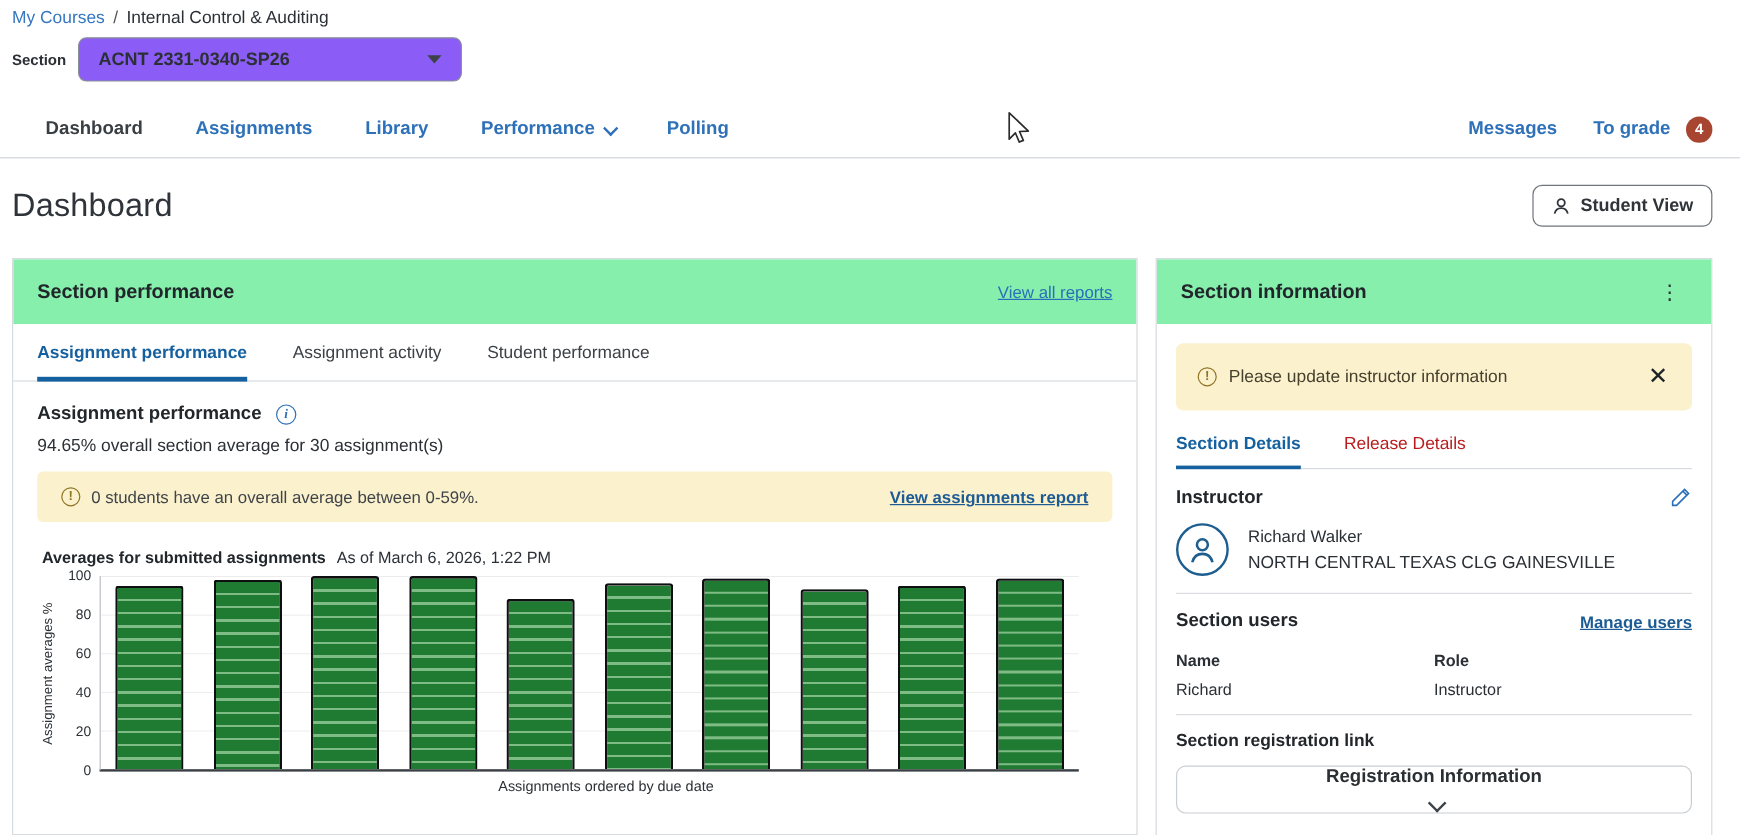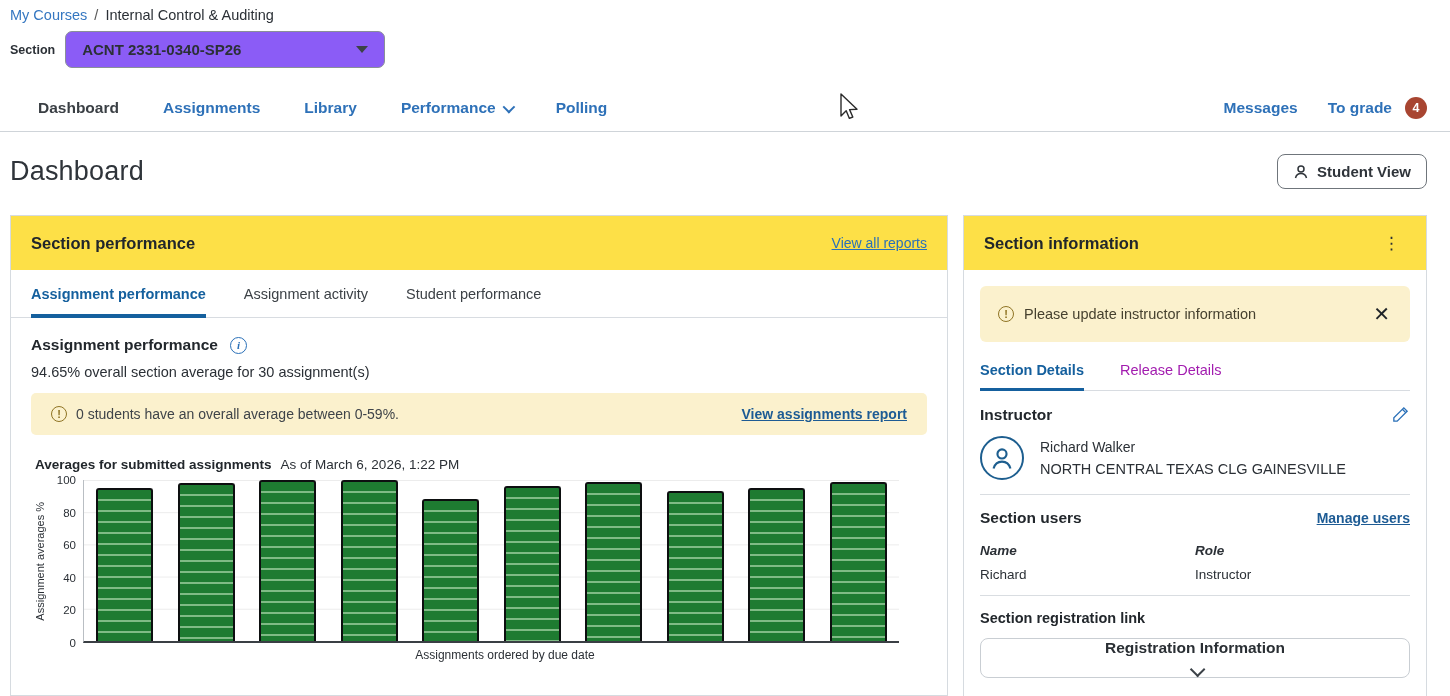--- a/index.html
+++ b/index.html
@@ -28,21 +28,21 @@
 
   
   .title-row { display:flex; justify-content:space-between; align-items:center; padding:22px 23px 0 10px; }
   .page-title { font-size:27px; font-weight:normal; color:#2f343a; letter-spacing:.2px; }
   .btn-student { display:flex; align-items:center; gap:8px; border:1px solid #6f757b; border-radius:8px; background:#fff; padding:8px 15px; font-size:15px; font-weight:bold; color:#2f343a; cursor:pointer; font-family:inherit; }
 
   
   .panel { position:absolute; top:215px; border:1px solid #d6dbe0; background:#fff; overflow:hidden; }
   .panel-left { left:10px; width:938px; height:481px; }
   .panel-right { left:963px; width:464px; height:590px; }
-  .panel-head { height:54px; background:#fde047; display:flex; align-items:center; justify-content:space-between; padding:0 20px; }
+  .panel-head { height:54px; background:#86efac; display:flex; align-items:center; justify-content:space-between; padding:0 20px; }
   .panel-head h2 { font-size:16.5px; font-weight:bold; color:#21262b; }
   .link { color:#2a70b8; font-size:14px; text-decoration:underline; cursor:pointer; }
   .link-dark { color:#1d5b94; font-size:14px; text-decoration:underline; cursor:pointer;font-weight:bold; }
   .kebab { font-size:17px; color:#2b3036; letter-spacing:0; cursor:pointer; line-height:1; padding:4px 6px; }
 
   
   .tabs { display:flex; gap:38px; padding:16px 20px 0 20px; border-bottom:1px solid #d8dce1; }
   .tab { font-size:14.5px; color:#3c4146; padding-bottom:12px; cursor:pointer; border-bottom:4px solid transparent; margin-bottom:-1px; }
   .tab.active { color:#15609e; font-weight:bold; border-bottom-color:#15609e; }
 
@@ -71,35 +71,35 @@
           display:flex; align-items:flex-end; justify-content:space-around; }
   .bar { width:57px; background:repeating-linear-gradient(to bottom, #1e7b31 0 9px, #7fbb85 9px 11px); border:2px solid #0d0f10; border-bottom:none; border-radius:3px 3px 0 0; }
   .x-axis-label { text-align:center; font-size:12px; color:#2b3036; margin:5px 0 0 52px; }
 
   
   .rp-body { padding:16px 16px 0 16px; }
   .alert { background:#fbf1cd; border-radius:6px; padding:16px 14px 16px 18px; display:flex; align-items:center; justify-content:space-between; }
   .alert-left { display:flex; align-items:center; gap:10px; font-size:14.5px; color:#46412f; }
   .close-x { font-size:20px; color:#1d2226; cursor:pointer; line-height:1; padding:2px 6px; }
   .rp-tabs { display:flex; gap:36px; margin-top:20px; border-bottom:1px solid #d8dce1; }
-  .rp-tab { font-size:14.5px; color:#a21caf; padding-bottom:10px; border-bottom:3px solid transparent; margin-bottom:-1px; cursor:pointer; }
+  .rp-tab { font-size:14.5px; color:#b91c1c; padding-bottom:10px; border-bottom:3px solid transparent; margin-bottom:-1px; cursor:pointer; }
   .rp-tab.active { color:#15609e; font-weight:bold; border-bottom-color:#15609e; }
   .instr-head { display:flex; justify-content:space-between; align-items:center; margin-top:14px; }
   .instr-head h3, .users-head h3 { font-size:15.5px; font-weight:bold; color:#22272c; }
   .pencil-icon { cursor:pointer; }
   .instr-row { display:flex; gap:16px; margin-top:12px; align-items:center; }
   .avatar { width:44px; height:44px; border-radius:50%; border:2px solid #1d5e8f; display:flex; align-items:center; justify-content:center; flex:none; }
   .instr-name { font-size:14px; color:#2b3036; }
   .instr-school { font-size:14.5px; color:#2b3036; margin-top:6px; }
   .hr { border-top:1px solid #d9dde1; margin:14px 0; }
   .users-head { display:flex; justify-content:space-between; align-items:center; }
   .users-table { margin-top:16px; }
   .u-row { display:flex; }
   .u-cell { width:50%; font-size:13.5px; color:#2b3036; padding-bottom:9px; }
-  .u-cell.h { font-weight:bold;font-style:italic; }
+  .u-cell.h { font-weight:bold; }
   .reg-head { font-size:14.5px; font-weight:bold; color:#22272c; margin-top:2px; }
   .accordion { margin-top:12px; border:1px solid #c9ced3; border-radius:8px; height:40px; display:flex; align-items:center; justify-content:space-between; padding:0 18px; cursor:pointer;flex-direction:column; }
   .accordion .acc-label { font-size:15.5px; font-weight:bold; color:#2a2f34; }
   .chev-big { width:11px; height:11px; border-right:2px solid #3c4248; border-bottom:2px solid #3c4248; transform:rotate(45deg) translateY(-3px); }
 
   .cursor { position:absolute; left:836px; top:92px; pointer-events:none; }
 </style>
 </head>
 <body>
 

